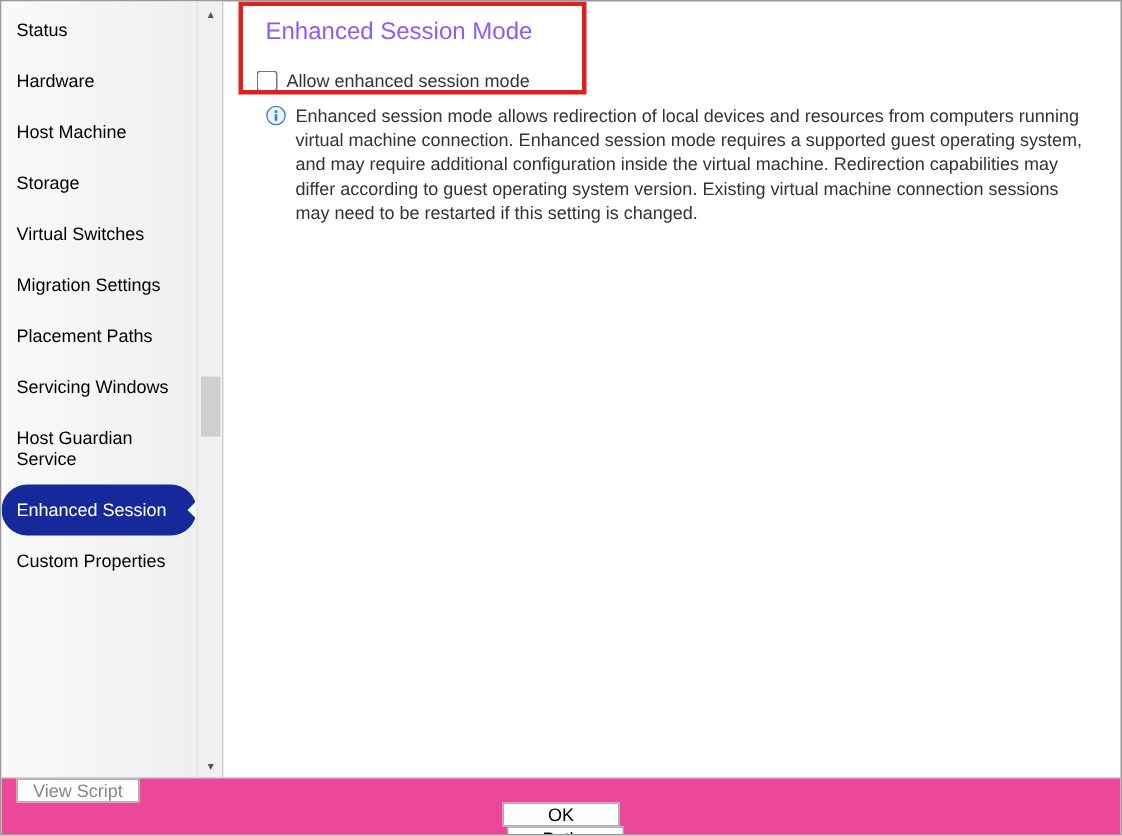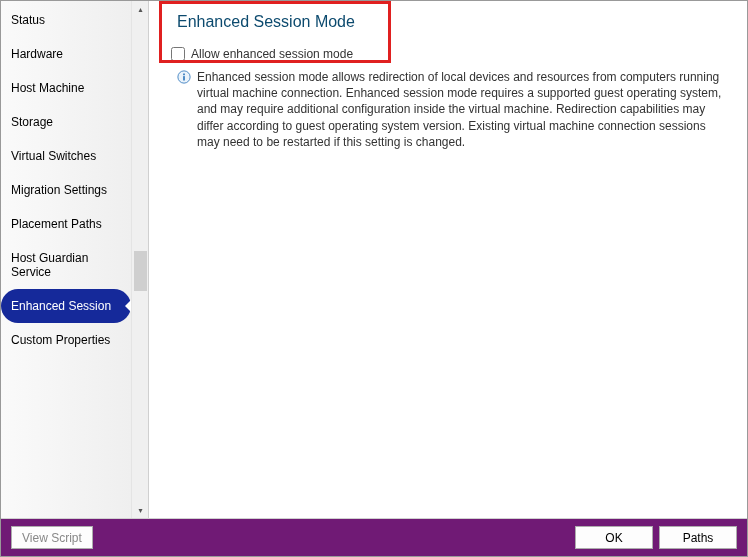--- a/index.html
+++ b/index.html
@@ -82,21 +82,21 @@
   .highlight-box {
     position: absolute;
     left: 10px;
     top: 0px;
     width: 232px;
     height: 62px;
     border: 3px solid #e02020;
     pointer-events: none;
   }
   .page-title {
-    color: #0c4a6e;
+    color: #8b5cf6;
     font-size: 16px;
     margin-top: 2px;
     margin-bottom: 16px;
   }
   .checkbox-row {
     display: flex;
     align-items: flex-end;
     gap: 6px;
     margin-bottom: 8px;
     margin-left: -6px;
@@ -119,24 +119,25 @@
   .desc-text {
     font-size: 12px;
     line-height: 1.35;
     color: #333;
   }
   .footer {
     position: absolute;
     left: 0; right: 0; bottom: 0;
     height: 38px;
     border-top: 1px solid #d0d0d0;
-    background: #701a75;
+    background: #ec4899;
     display: flex;
     align-items: center;
     padding: 0 10px;
+    flex-direction: column;
   }
   .footer .spacer { flex: 1; }
   .btn {
     min-width: 78px;
     height: 23px;
     background: #fdfdfd;
     border: 1px solid #adadad;
     font-size: 12px;
     font-family: inherit;
     cursor: pointer;
@@ -152,20 +153,21 @@
 <div class="container">
   <div class="sidebar-wrap">
     <div class="sidebar">
       <div class="sidebar-item"><span>Status</span></div>
       <div class="sidebar-item"><span>Hardware</span></div>
       <div class="sidebar-item"><span>Host Machine</span></div>
       <div class="sidebar-item"><span>Storage</span></div>
       <div class="sidebar-item"><span>Virtual Switches</span></div>
       <div class="sidebar-item"><span>Migration Settings</span></div>
       <div class="sidebar-item"><span>Placement Paths</span></div>
+      <div class="sidebar-item"><span>Servicing Windows</span></div>
       <div class="sidebar-item"><span>Host Guardian Service</span></div>
       <div class="sidebar-item selected"><span>Enhanced Session</span></div>
       <div class="sidebar-item"><span>Custom Properties</span></div>
     </div>
     <div class="scroll-track">
       <div class="scroll-arrow up">▴</div>
       <div class="scroll-thumb"></div>
       <div class="scroll-arrow down">▾</div>
     </div>
   </div>

